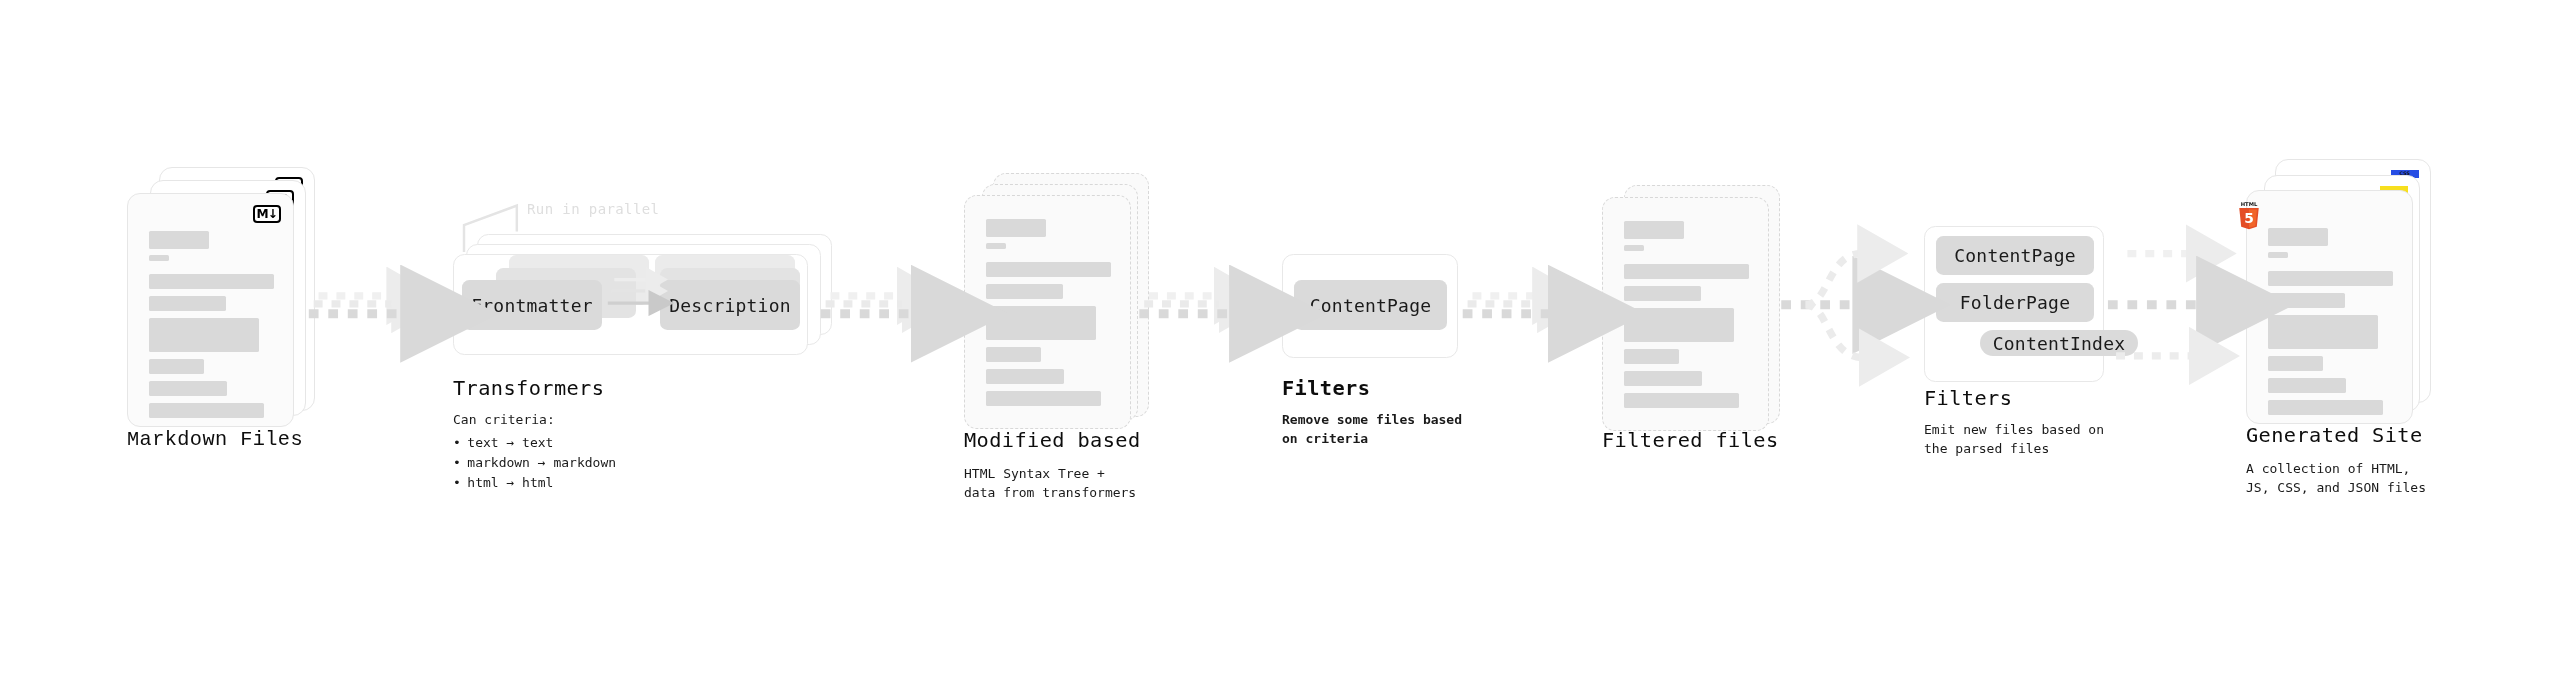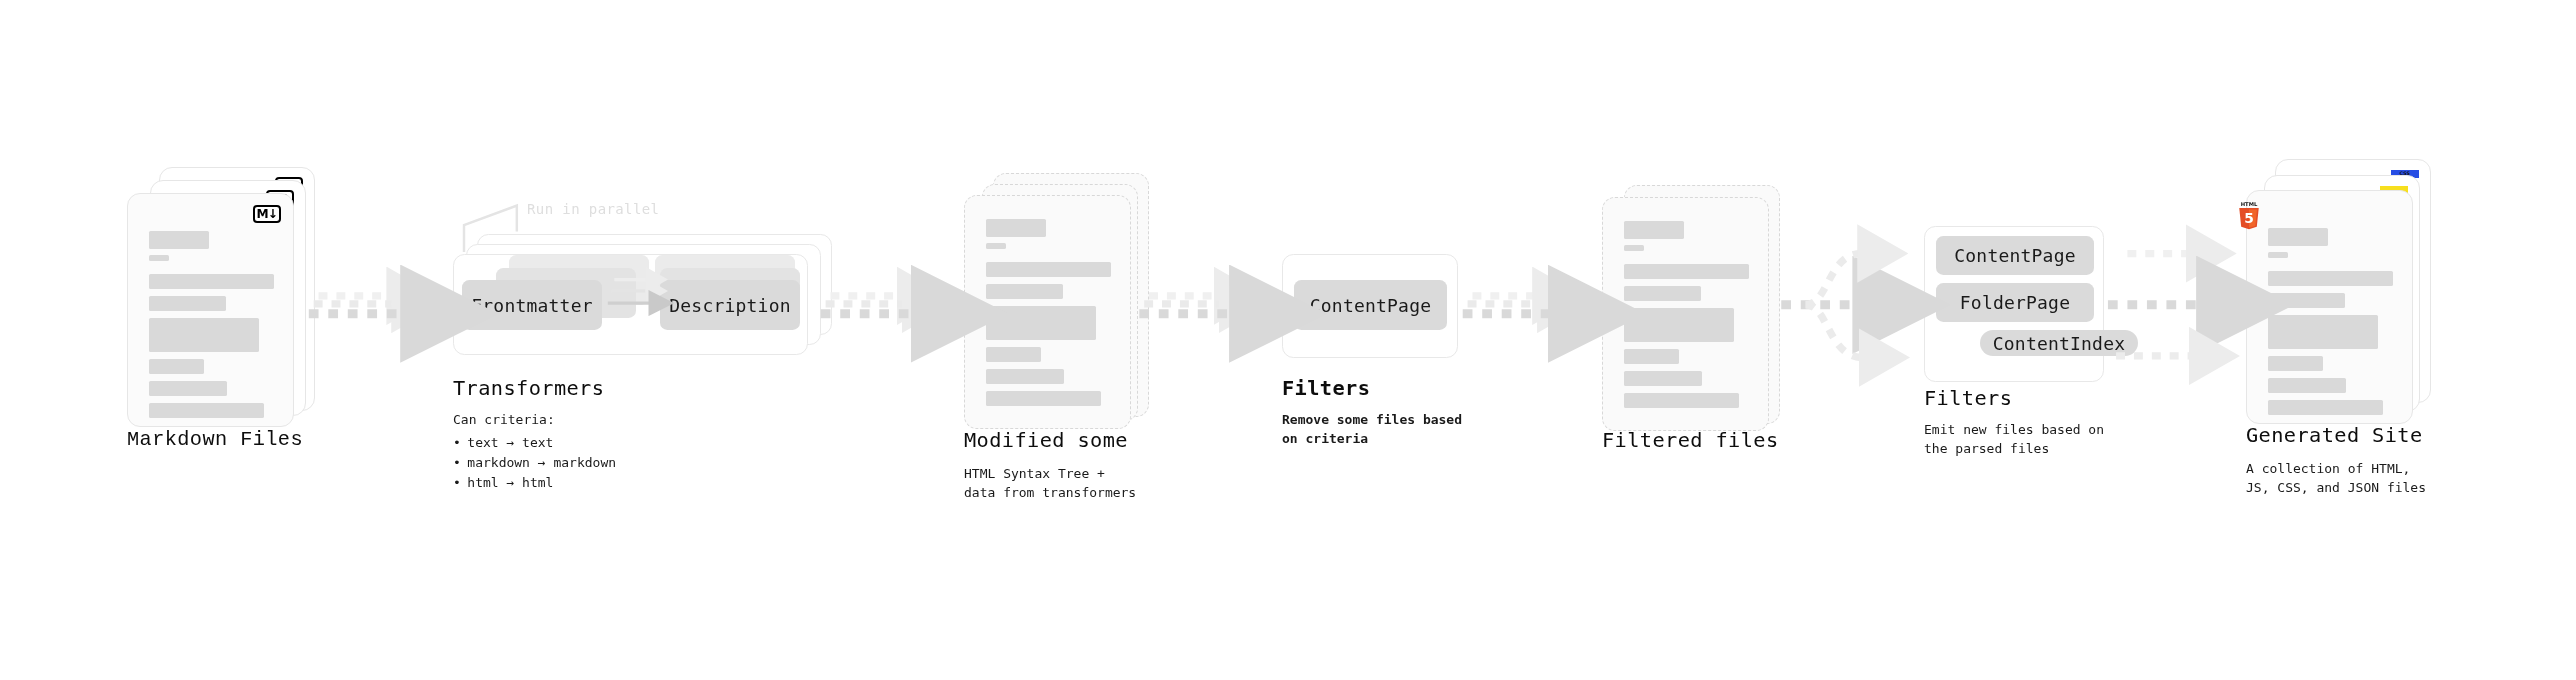--- a/index.html
+++ b/index.html
@@ -160,21 +160,21 @@
         <div class="bar w100"></div>
         <div class="bar w62"></div>
         <div class="bar w88"></div>
         <div class="bar w44"></div>
         <div class="bar w63"></div>
         <div class="bar w92"></div>
       </div>
     </div>
   </div>
   <div class="caption" style="left:964px; top:429px;">
-    <div class="title">Modified some</div>
+    <div class="title">Modified based</div>
     <div class="desc">HTML Syntax Tree +
 data from transformers</div>
   </div>
 
   <div class="group-box" style="left:1282px; top:254px; width:176px; height:104px;"></div>
   <div class="chip" style="left:1294px; top:280px; width:153px; height:50px;">ContentPage</div>
   <div class="caption" style="left:1282px; top:377px;font-weight:bold;">
     <div class="title">Filters</div>
     <div class="desc tight">Remove some files based
 on criteria</div>

